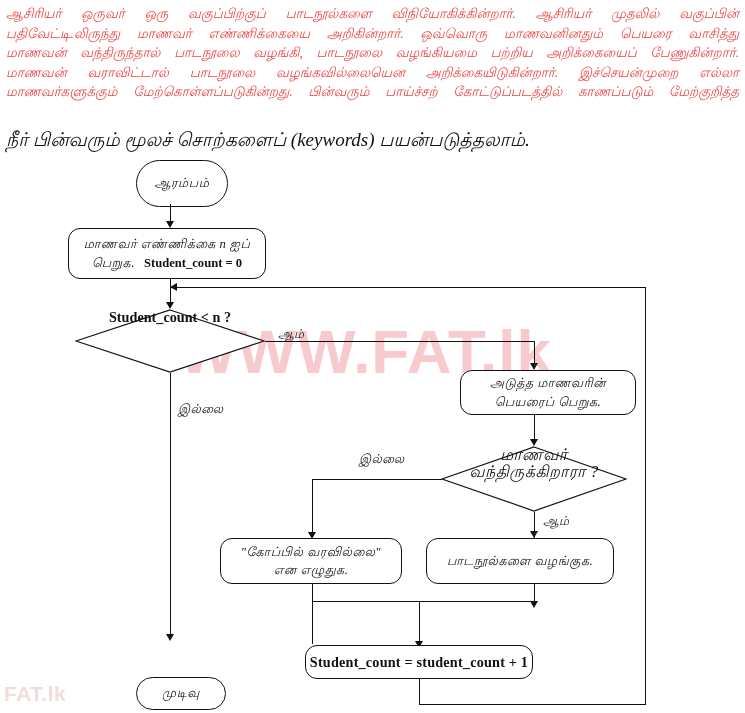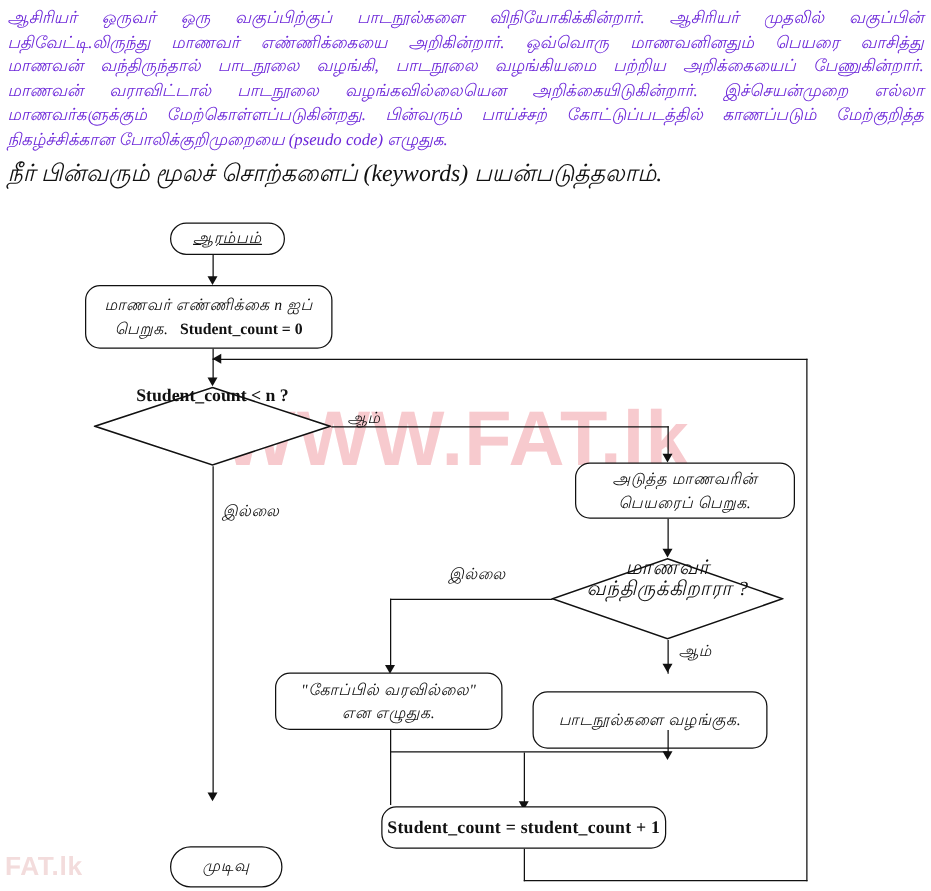--- a/index.html
+++ b/index.html
@@ -24,21 +24,21 @@
     top: 4px;
     width: 733px;
   }
   .para-line {
     font-style: italic;
     font-size: 13.4px;
     line-height: 19.6px;
     text-align: justify;
     text-align-last: justify;
     white-space: nowrap;
-    color: #6d28d9;
+    color: #ef4444;
   }
   .para-line.last-line {
     text-align-last: left;
   }
   #keywords-block {
     position: absolute;
     left: 6px;
     top: 131px;
     width: 733px;
   }
@@ -198,30 +198,29 @@
 
   <div class="watermark" id="watermark-main">WWW.FAT.lk</div>
   <div class="watermark" id="watermark-corner">FAT.lk</div>
 
   <div id="question-text">
     <div class="para-line">ஆசிரியர் ஒருவர் ஒரு வகுப்பிற்குப் பாடநூல்களை விநியோகிக்கின்றார். ஆசிரியர் முதலில் வகுப்பின்</div>
     <div class="para-line">பதிவேட்டி.லிருந்து மாணவர் எண்ணிக்கையை அறிகின்றார். ஒவ்வொரு மாணவனினதும் பெயரை வாசித்து</div>
     <div class="para-line">மாணவன் வந்திருந்தால் பாடநூலை வழங்கி, பாடநூலை வழங்கியமை பற்றிய அறிக்கையைப் பேணுகின்றார்.</div>
     <div class="para-line">மாணவன் வராவிட்டால் பாடநூலை வழங்கவில்லையென அறிக்கையிடுகின்றார். இச்செயன்முறை எல்லா</div>
     <div class="para-line">மாணவர்களுக்கும் மேற்கொள்ளப்படுகின்றது. பின்வரும் பாய்ச்சற் கோட்டுப்படத்தில் காணப்படும் மேற்குறித்த</div>
-    <div class="para-line last-line">நிகழ்ச்சிக்கான போலிக்குறிமுறையை (pseudo code) எழுதுக.</div>
   </div>
 
   <div id="keywords-block">
     <div class="kw-note">நீர் பின்வரும் மூலச் சொற்களைப் (keywords) பயன்படுத்தலாம்.</div>
   </div>
 
   <div id="flowchart">
 
-    <div class="node terminator" style="left:136px; top:178px; width:92px; height:26px;text-decoration:underline;">
+    <div class="node terminator" style="left:136px; top:160px; width:92px; height:47px;">
       <span class="line1">ஆரம்பம்</span>
     </div>
 
     <div class="conn v" style="left:170px; top:204px; height:18px;"></div>
     <div class="arrow down" style="left:166px; top:221px;"></div>
 
     <div class="node process" style="left:68px; top:228px; width:198px; height:51px;">
       <span class="line1 tamil">மாணவர் எண்ணிக்கை n ஐப்</span>
       <span class="line2">
         <span class="tamil">பெறுக.</span>
@@ -275,21 +274,21 @@
 
     <div class="branch-label" style="left:543px; top:514px;">ஆம்</div>
     <div class="conn v" style="left:534px; top:512px; height:27px;"></div>
     <div class="arrow down" style="left:530px; top:531px;"></div>
 
     <div class="node process" style="left:220px; top:538px; width:182px; height:46px;">
       <span class="line1 tamil">"கோப்பில் வரவில்லை"</span>
       <span class="line2 tamil">என எழுதுக.</span>
     </div>
 
-    <div class="node process" style="left:426px; top:538px; width:188px; height:46px;margin-top:15px;">
+    <div class="node process" style="left:426px; top:538px; width:188px; height:46px;">
       <span class="line1 tamil">பாடநூல்களை வழங்குக.</span>
     </div>
 
     <div class="conn v" style="left:312px; top:584px; height:60px;"></div>
 
     <div class="conn v" style="left:534px; top:584px; height:18px;"></div>
     <div class="arrow down" style="left:530px; top:601px;"></div>
 
     <div class="conn v" style="left:419px; top:602px; height:40px;"></div>
     <div class="conn h" style="left:312px; top:601px; width:223px;"></div>

